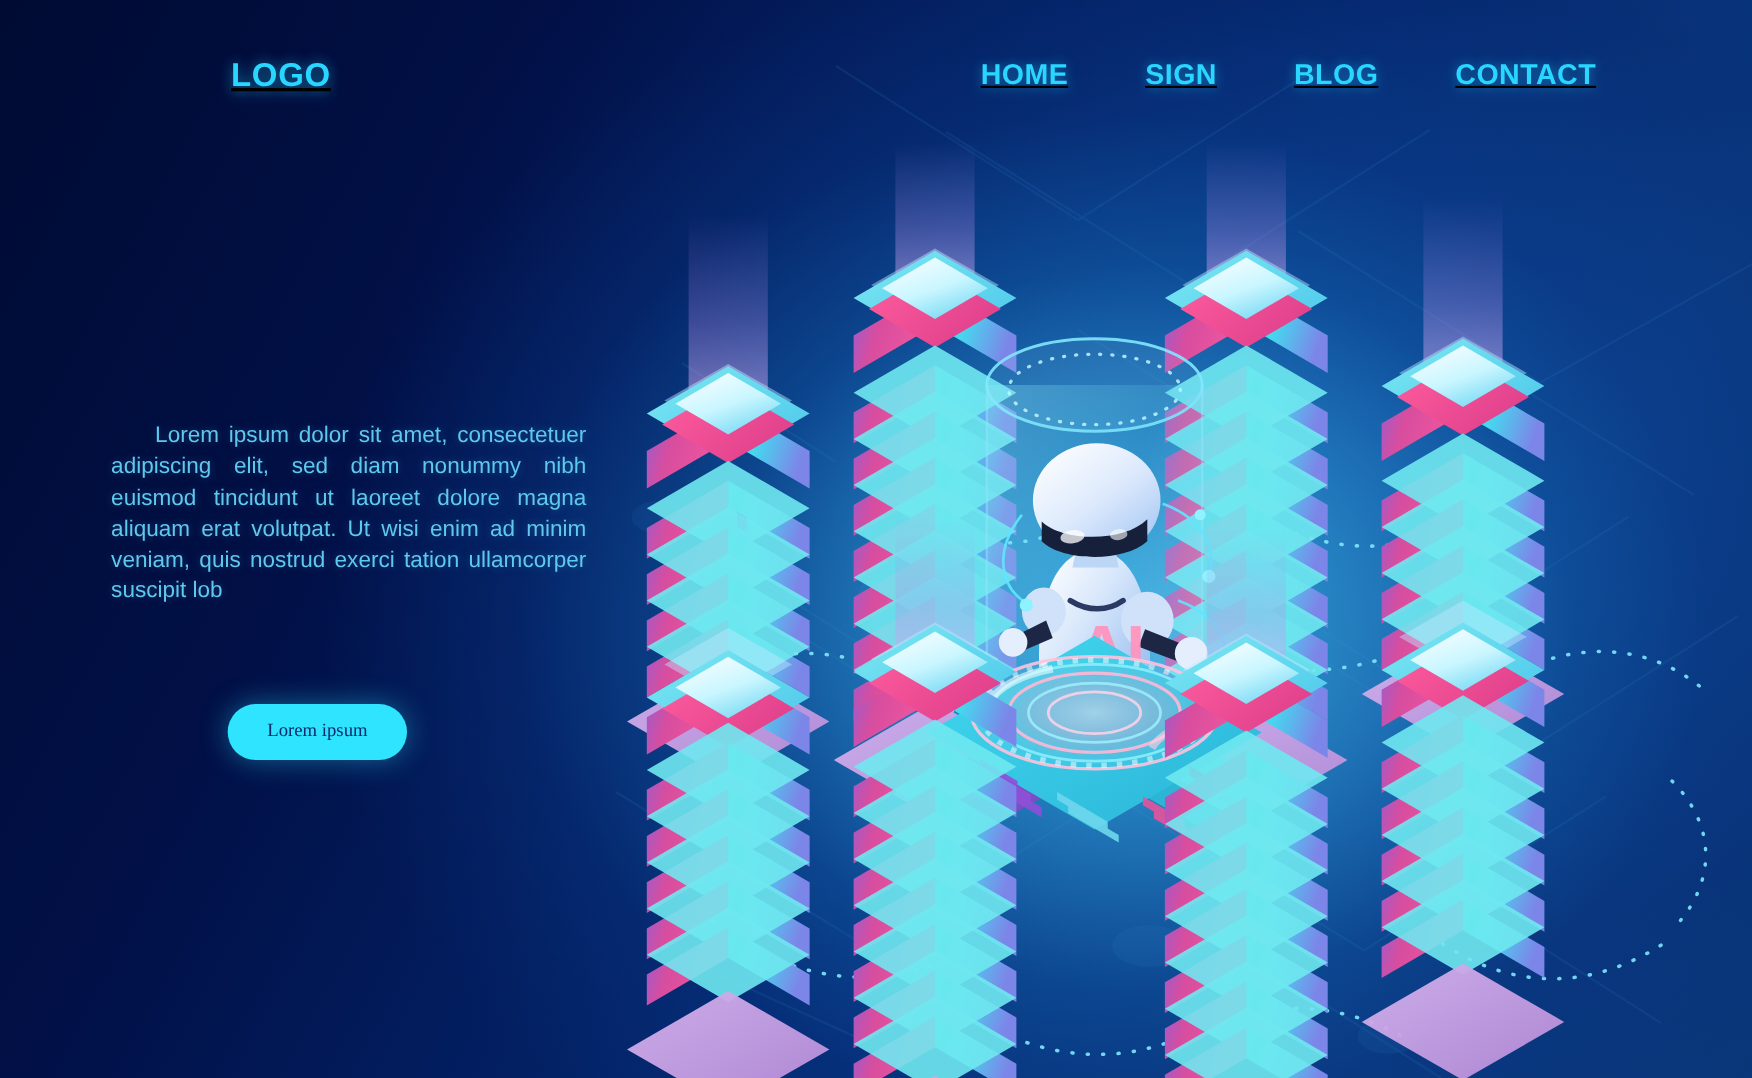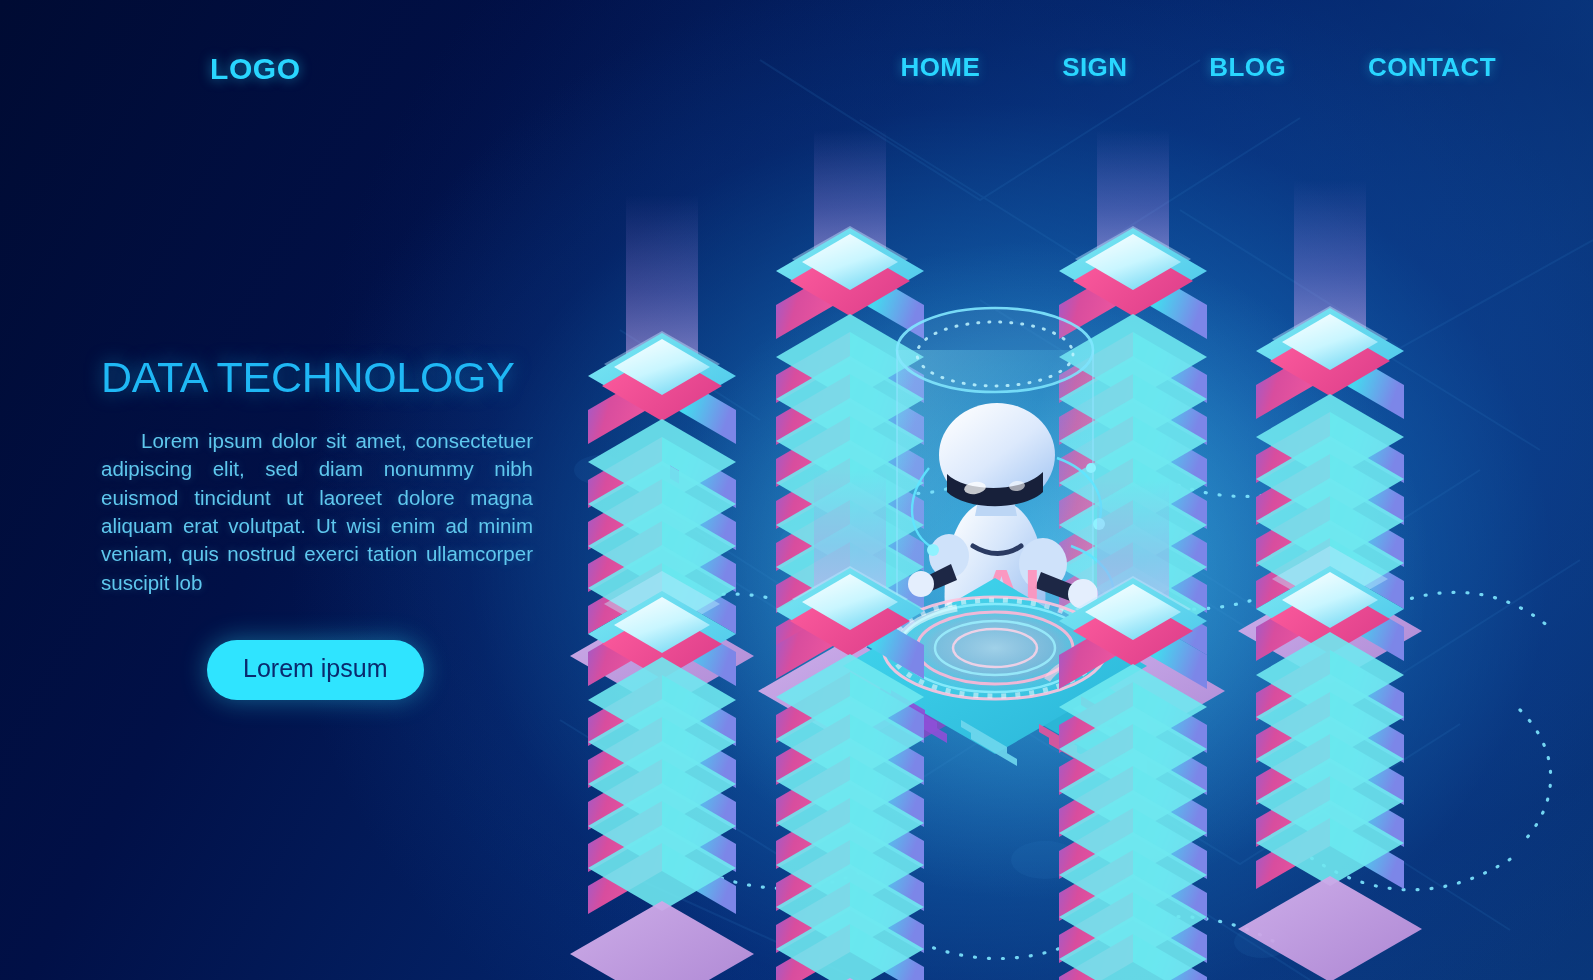--- a/index.html
+++ b/index.html
@@ -20,29 +20,30 @@
       radial-gradient(ellipse 1200px 980px at 1250px 430px, rgba(14,70,150,.85) 0%, rgba(6,40,110,.45) 45%, rgba(0,17,69,0) 78%),
       linear-gradient(118deg, #000b33 0%, #011047 26%, #042a74 60%, #0b3f86 80%, #0a3a7d 100%);
   }
 
   
   .bg-lines { position:absolute; inset:0; opacity:.5; pointer-events:none; }
 
   
   .navbar {
     position:absolute; top:0; left:0; right:0; height:150px;
-    display:flex; align-items:flex-start; padding:52px 64px 0 210px;
+    display:flex; align-items:flex-start; padding:52px 109px 0 210px;
     z-index:40;
+    text-decoration:underline;
   }
   .logo {
     color:#29d6ff; font-size:30px; font-weight:bold; letter-spacing:.6px;
     text-shadow:0 0 12px rgba(41,214,255,.55);
   }
   .nav-links {
-    margin-left:auto; display:flex; align-items:flex-start; gap:16px;
+    margin-left:auto; display:flex; align-items:flex-start; gap:4px;
   }
   .nav-link {
     color:#29d6ff; font-size:26px; font-weight:bold; letter-spacing:.4px;
     padding:0 33px; cursor:pointer; white-space:nowrap;
     text-shadow:0 0 11px rgba(41,214,255,.45);
   }
   .signin-btn {
     margin-left:36px;
     background:linear-gradient(180deg,#ff74bf 0%,#fb66b3 55%,#f558a8 100%);
     color:#29d6ff; font-size:25px; font-weight:bold; letter-spacing:.3px;
@@ -60,22 +61,22 @@
     text-shadow:0 0 18px rgba(31,184,245,.55);
   }
   .hero-body {
     margin-top:27px; color:#5fc8ee; font-size:20.5px; line-height:1.38;
     text-align:justify; text-indent:40px;
     text-shadow:0 0 9px rgba(95,200,238,.28);
   }
   .cta-btn {
     position:absolute; left:207px; top:640px; z-index:30;
     background:#2fe4ff; color:#0a2a6e; border:none; cursor:pointer;
-    font-family:Liberation Sans, sans-serif;
-    font-size:25px; padding:14px 36px 17px; border-radius:33px;
+    font-family:Liberation Serif, serif;
+    font-size:17px; padding:14px 36px 17px; border-radius:33px;
     box-shadow:0 0 26px rgba(47,228,255,.4);
   }
 
   
   .illus { position:absolute; left:540px; top:150px; width:1053px; height:830px; z-index:20; }
   .illus svg { width:100%; height:100%; display:block; overflow:visible; }
 </style>
 </head>
 <body>
 
@@ -109,21 +110,20 @@
     <div class="logo">LOGO</div>
     <div class="nav-links">
       <span class="nav-link">HOME</span>
       <span class="nav-link">SIGN</span>
       <span class="nav-link">BLOG</span>
       <span class="nav-link">CONTACT</span>
     </div>
   </nav>
 
   <div class="hero-copy">
-    <h1 class="hero-title">DATA TECHNOLOGY</h1>
     <p class="hero-body">Lorem ipsum dolor sit amet, consectetuer adipiscing elit, sed diam nonummy nibh euismod tincidunt ut laoreet dolore magna aliquam erat volutpat. Ut wisi enim ad minim veniam, quis nostrud exerci tation ullamcorper suscipit lob</p>
   </div>
   <button class="cta-btn">Lorem ipsum</button>
 
   <div class="illus">
     <svg viewBox="0 0 1053 830">
       <defs>
 
         <linearGradient id="fL" x1="0" y1="0" x2="1" y2="0.35">
           <stop offset="0%" stop-color="#2fe7e0"></stop>

